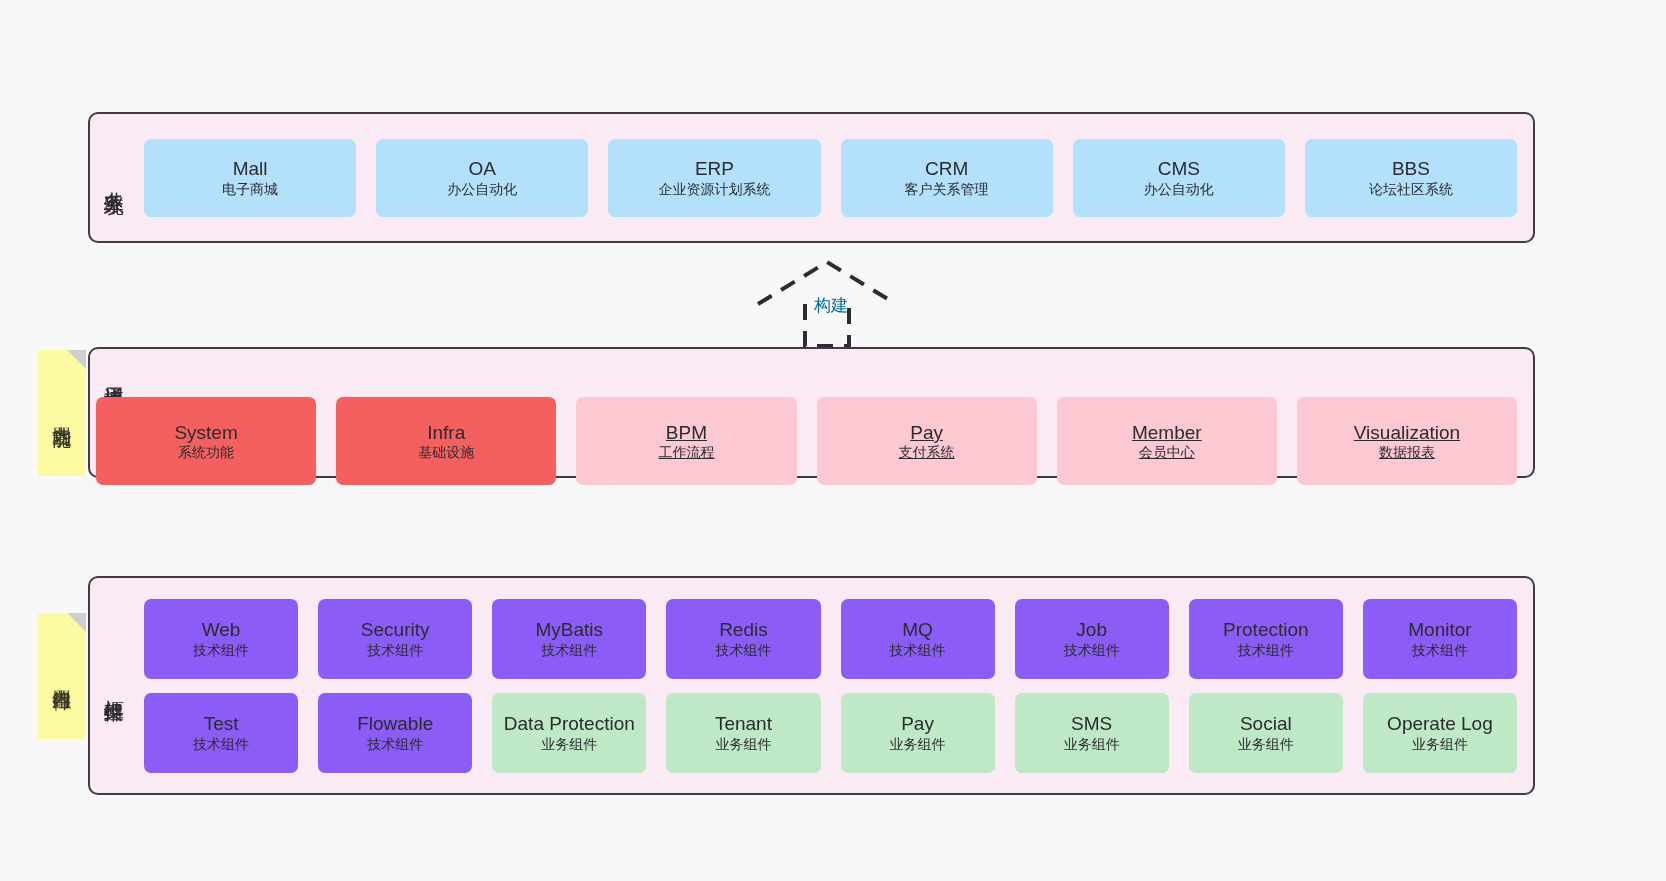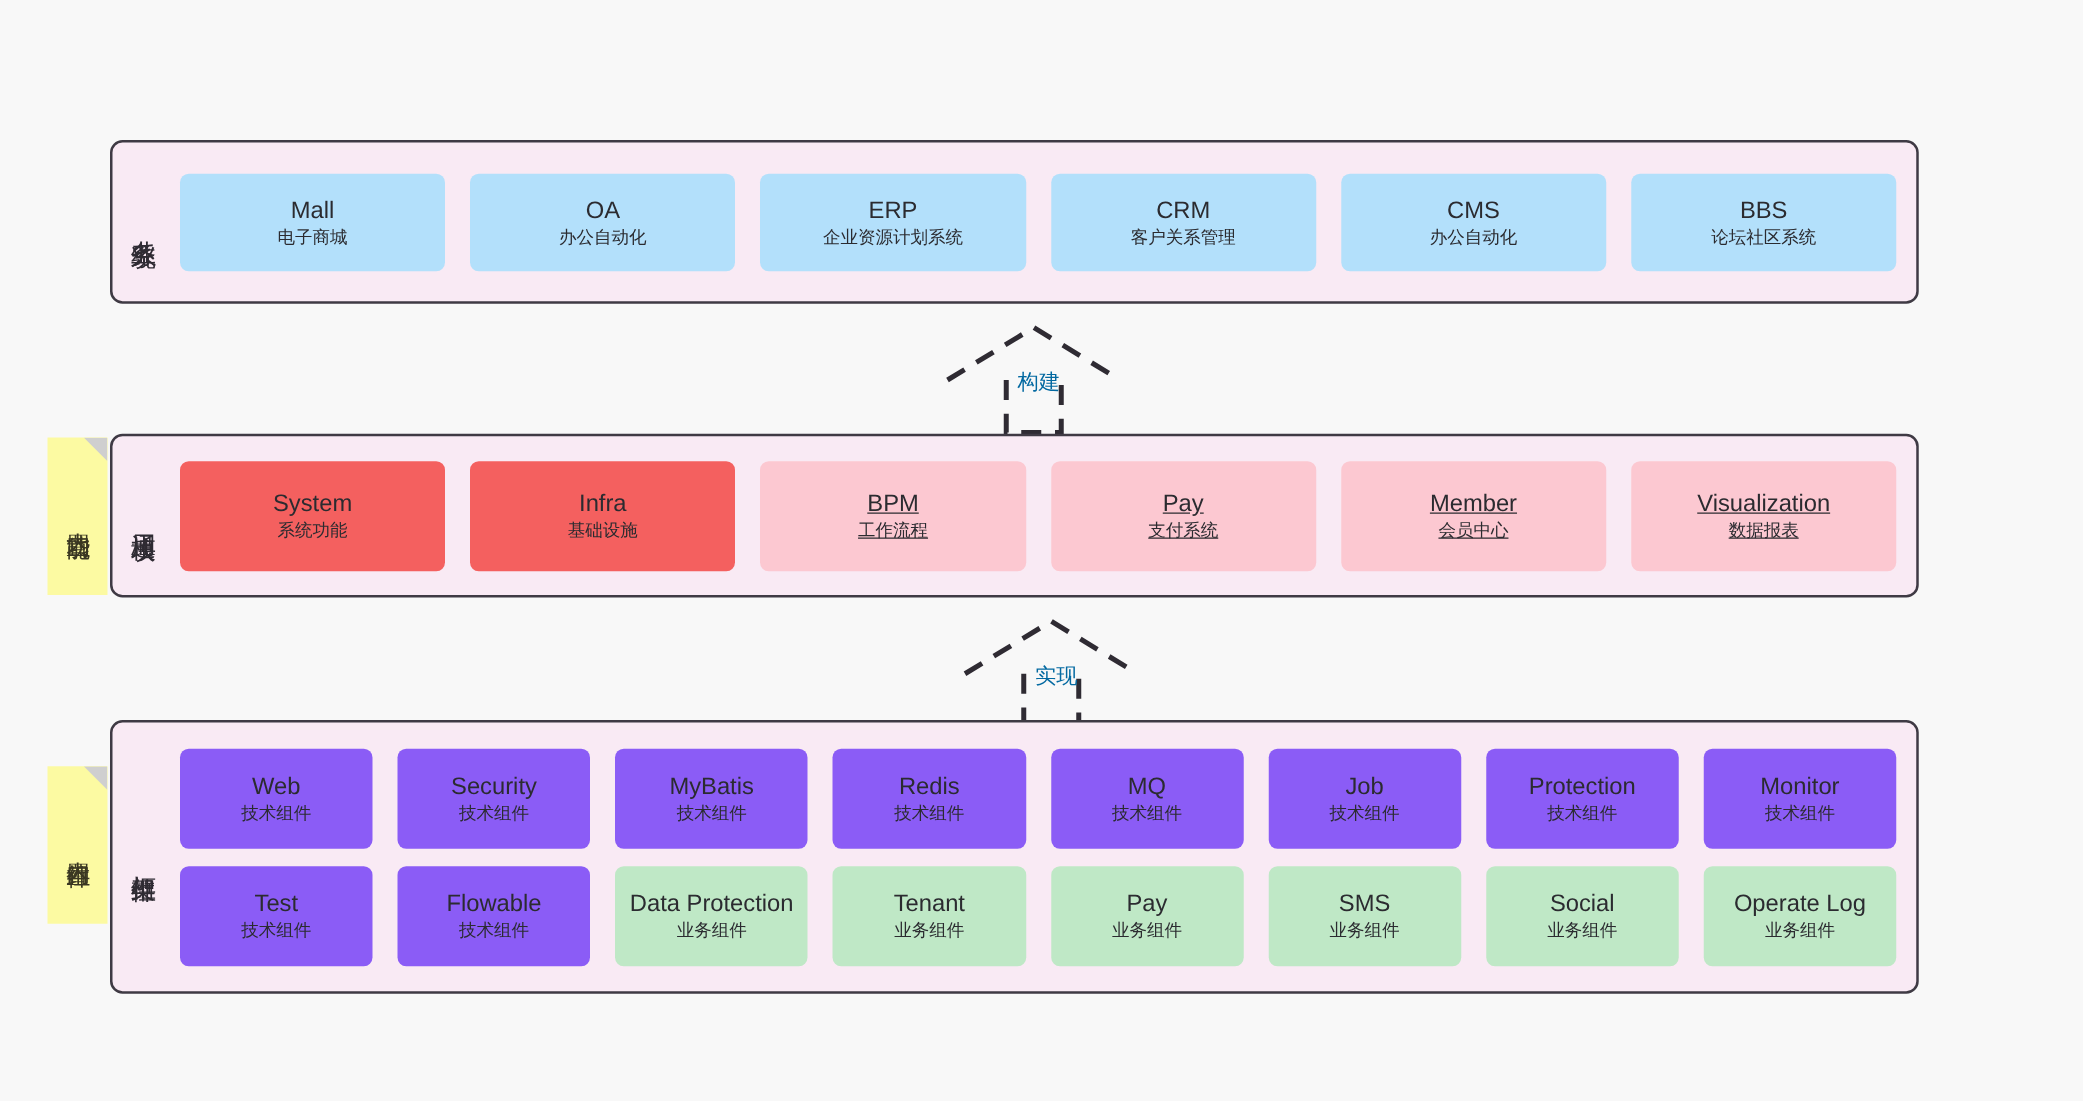--- a/index.html
+++ b/index.html
@@ -74,21 +74,21 @@
   .card .t2 { font-size: 14px; }
 
   .card.blue       { background: #b3e0fb; height: 78px; }
   .card.red        { background: #f4605f; height: 88px; }
   .card.pink       { background: #fcc8d1; height: 88px; text-decoration: underline; }
   .card.green      { background: #8b5cf6; height: 80px; }
   .card.lightgreen { background: #bfe8c6; height: 80px; }
 
   
   #layer-business { left: 88px;  top: 112px; width: 1447px; height: 131px; }
-  #layer-common   { left: 88px;  top: 347px; width: 1447px; height: 131px; }
+  #layer-common   { left: 88px;  top: 347px; width: 1447px; height: 131px; flex-direction: column; }
   #layer-frame    { left: 88px;  top: 576px; width: 1447px; height: 219px; }
 
   
   .note {
     position: absolute;
     width: 48px;
     background: #fcfaa2;
     color: #3a3722;
     font-size: 19px;
     letter-spacing: 1px;
@@ -200,27 +200,20 @@
           <span class="t2">会员中心</span>
         </div>
         <div class="card pink">
           <span class="t1">Visualization</span>
           <span class="t2">数据报表</span>
         </div>
       </div>
     </div>
   </div>
 
-  <div class="gen-arrow" id="arrow-impl">
-    <svg width="150" height="92" viewBox="0 0 150 92">
-      <path d="M6 48 L75 6 L144 48" fill="none" stroke="#2f2b33" stroke-width="4" stroke-dasharray="16 11" stroke-linecap="butt" stroke-linejoin="miter"></path>
-      <path d="M53 48 L53 90 L97 90 L97 48" fill="none" stroke="#2f2b33" stroke-width="4" stroke-dasharray="16 11" stroke-linecap="butt"></path>
-    </svg>
-    <span class="gen-label">实现</span>
-  </div>
 
   <div class="note" id="note-frame">
     <span class="fold"></span>
     <span>内置组件</span>
   </div>
 
   <div class="layer" id="layer-frame">
     <div class="layer-title">框架组件</div>
     <div class="layer-body">
 

